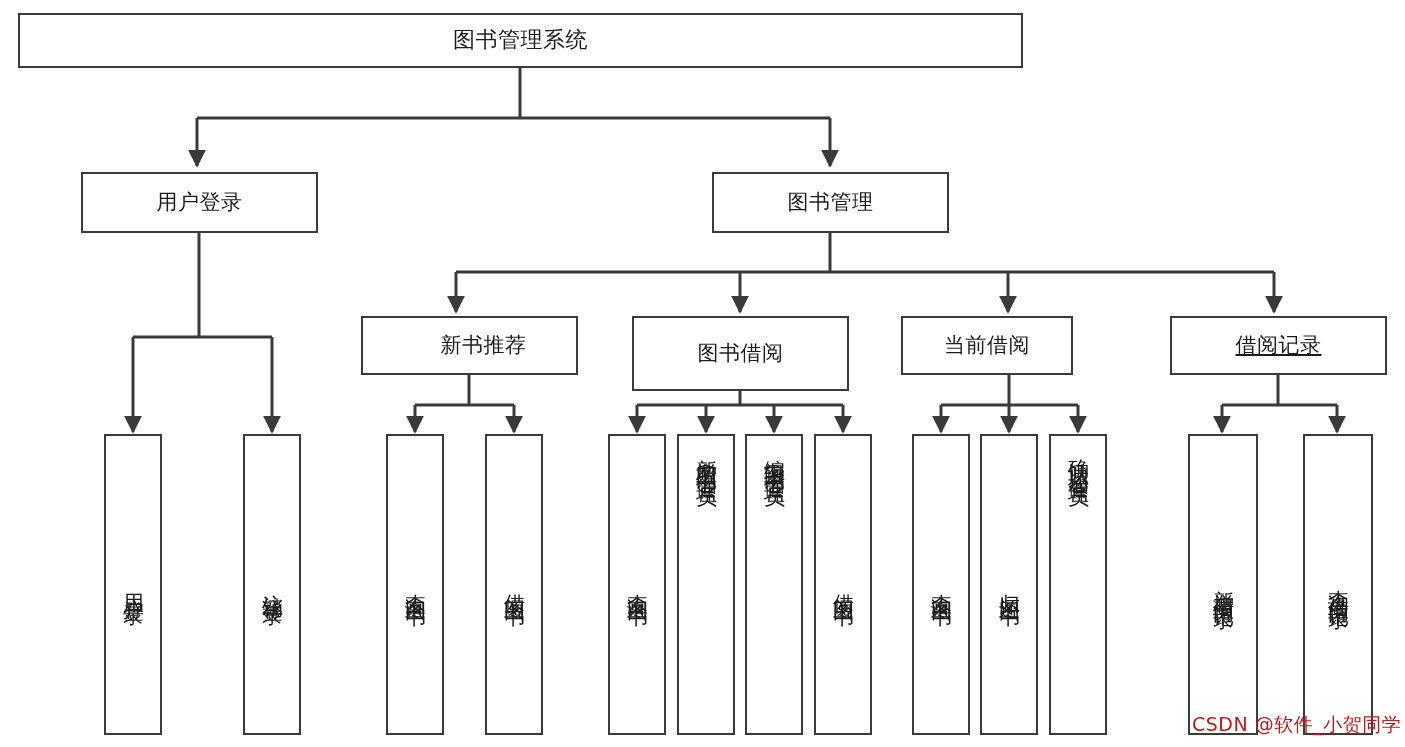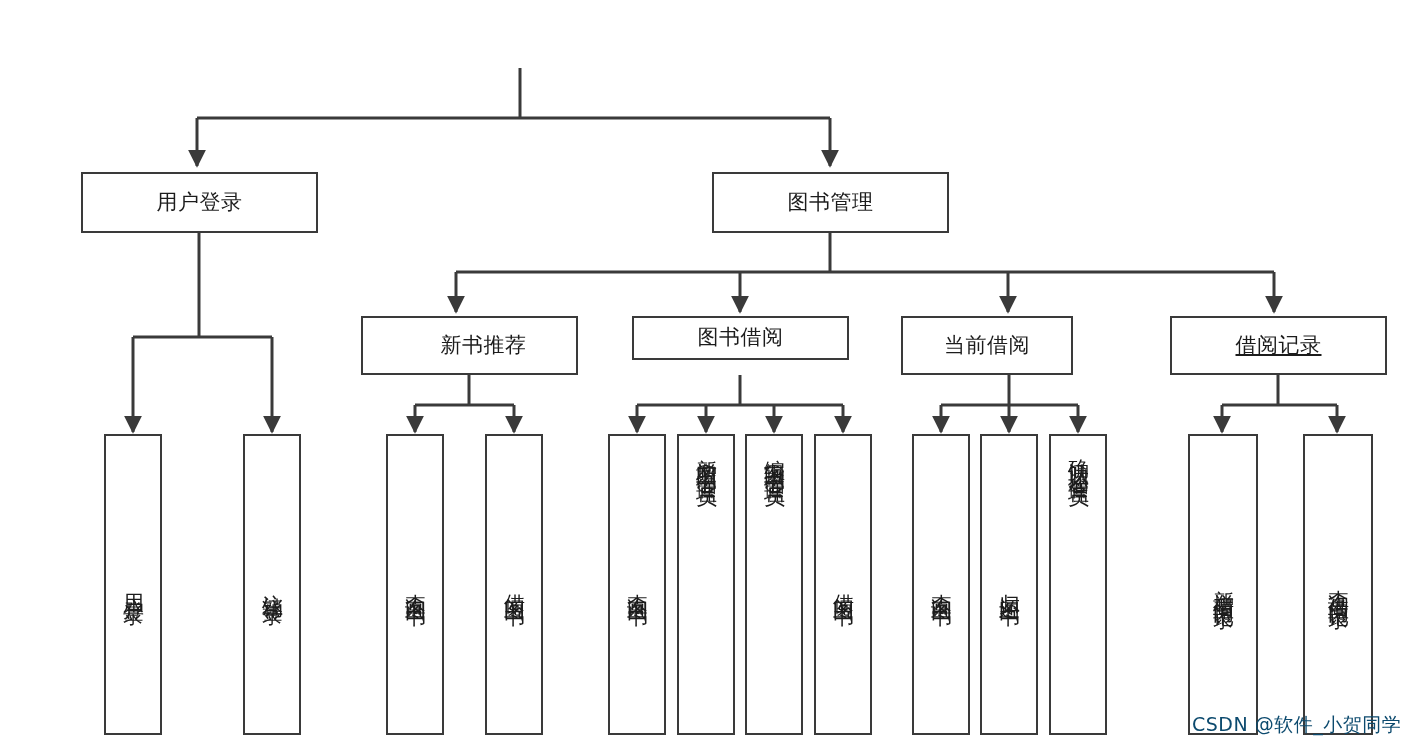--- a/index.html
+++ b/index.html
@@ -65,21 +65,21 @@
     white-space: nowrap;
   }
   
   .node.vert.mid {
     align-items: center;
     padding-top: 0;
   }
   .watermark {
     position: absolute;
     font-size: 19px;
-    color: #0c4a6e;
+    color: #b91c1c;
     white-space: nowrap;
     letter-spacing: 0.5px;
     font-family: "DejaVu Sans", "Liberation Sans", sans-serif;
   }
 </style>
 </head>
 <body>
 
 <div id="canvas">
 
@@ -126,34 +126,37 @@
       <path d="M 1009 405 L 1009 432" marker-end="url(#arr)"></path>
       <path d="M 1078 405 L 1078 432" marker-end="url(#arr)"></path>
 
       <path d="M 1278 375 L 1278 405"></path>
       <path d="M 1222 405 L 1337 405"></path>
       <path d="M 1222 405 L 1222 432" marker-end="url(#arr)"></path>
       <path d="M 1337 405 L 1337 432" marker-end="url(#arr)"></path>
     </g>
   </svg>
 
+  <div class="node horiz root" style="left:18px; top:13px; width:1005px; height:55px;">
+    <span class="cap">图书管理系统</span>
+  </div>
 
   <div class="node horiz" style="left:81px; top:172px; width:237px; height:61px;">
     <span class="cap">用户登录</span>
   </div>
 
   <div class="node horiz" style="left:712px; top:172px; width:237px; height:61px;">
     <span class="cap">图书管理</span>
   </div>
 
   <div class="node horiz" style="left:361px; top:316px; width:217px; height:59px;padding-left:28px;">
     <span class="cap">新书推荐</span>
   </div>
 
-  <div class="node horiz" style="left:632px; top:316px; width:217px; height:44px;">
+  <div class="node horiz" style="left:632px; top:316px; width:217px; height:75px;">
     <span class="cap">图书借阅</span>
   </div>
 
   <div class="node horiz" style="left:901px; top:316px; width:172px; height:59px;">
     <span class="cap">当前借阅</span>
   </div>
 
   <div class="node horiz" style="left:1170px; top:316px; width:217px; height:59px;text-decoration:underline;">
     <span class="cap">借阅记录</span>
   </div>

